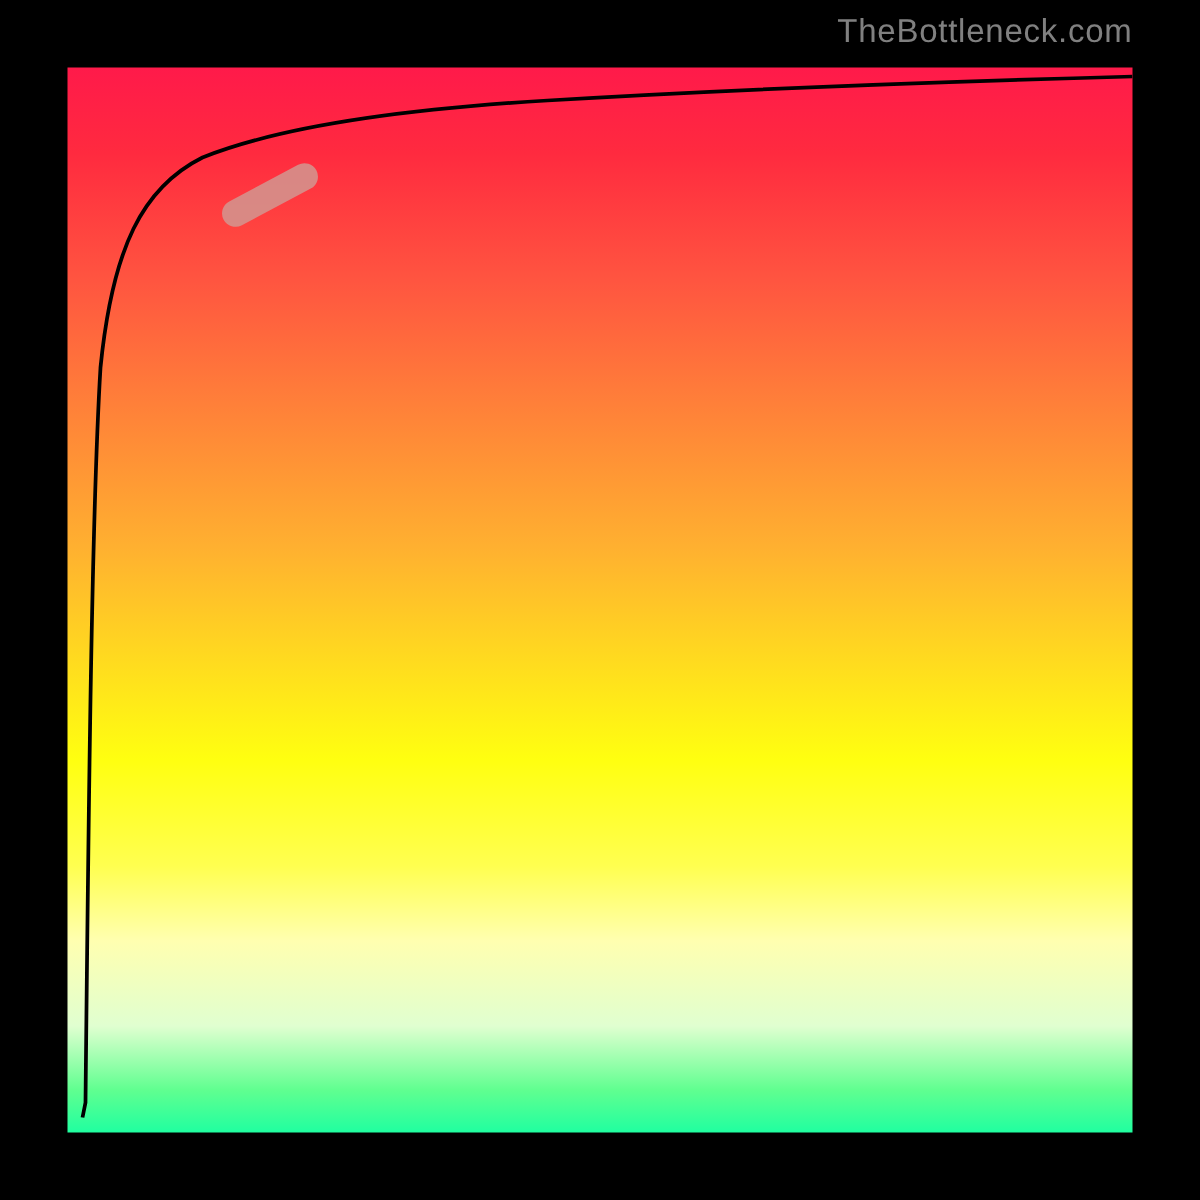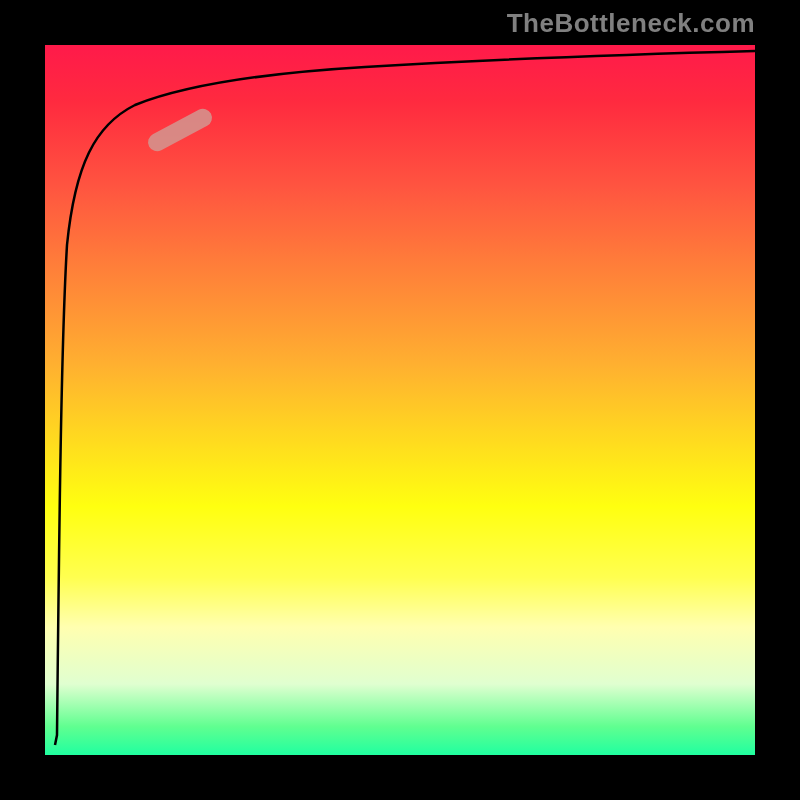--- a/index.html
+++ b/index.html
@@ -40,22 +40,22 @@
       left: 45px;
       width: 710px;
       height: 710px;
       pointer-events: none;
     }
     .watermark {
       position: absolute;
       top: 8px;
       right: 45px;
       color: #808080;
-      font-size: 26px;
-      font-weight: 700;
+      font-size: 22px;
+      font-weight: 400;
       letter-spacing: 0.5px;
     }
     .marker {
       position: absolute;
       width: 70px;
       height: 18px;
       background: rgba(210, 150, 145, 0.85);
       border-radius: 9px;
       transform-origin: center center;
     }

